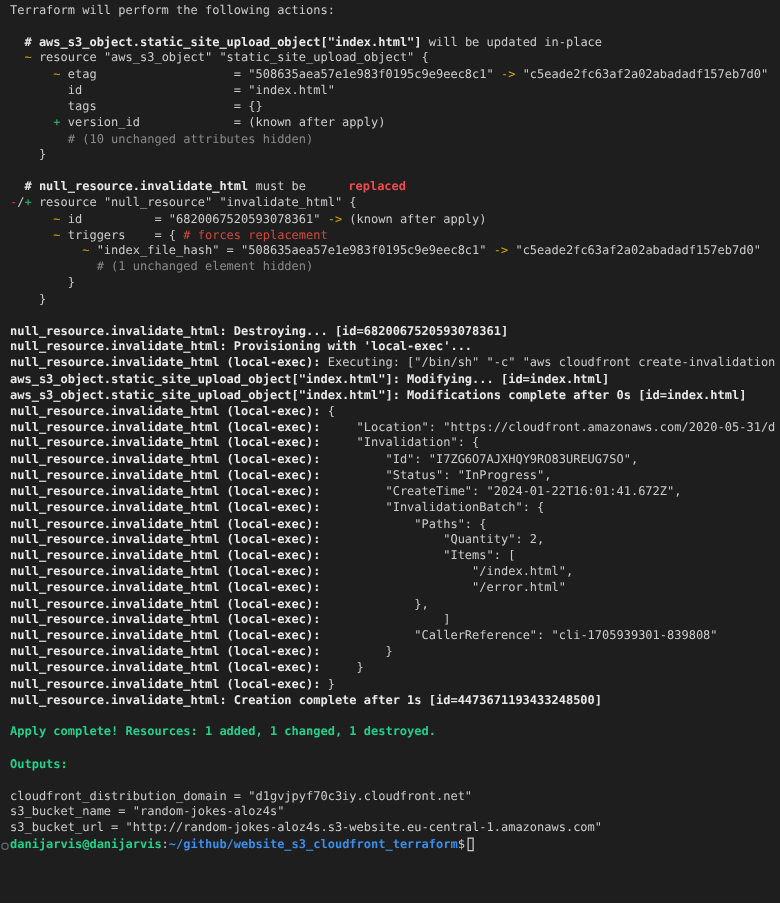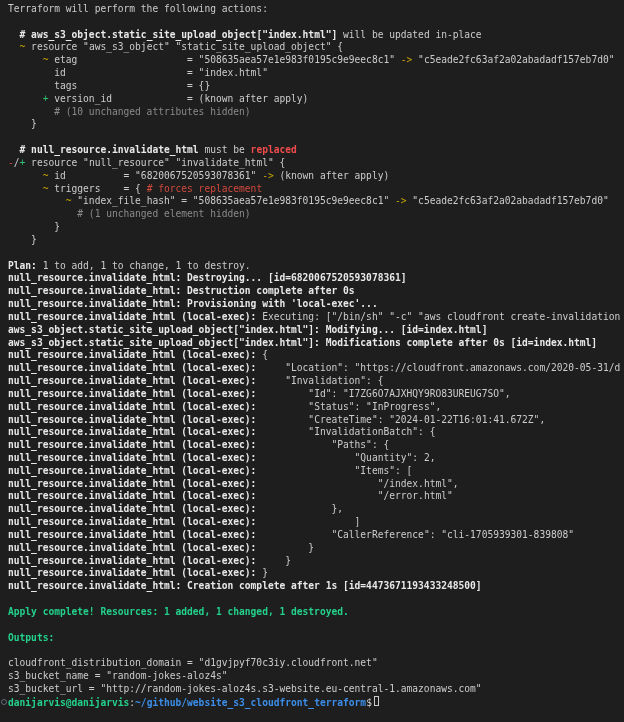--- a/index.html
+++ b/index.html
@@ -16,21 +16,21 @@
     cursor:text;
   }
   .line { position:relative; white-space:pre; height:12.83px; }
   .seg-p { color:#cccccc; }
   .seg-b { color:#e9e9e9; font-weight:bold; }
   .seg-d { color:#8a8a8a; }
   .seg-y { color:#cca700; }
   .seg-g { color:#2fbf71; }
   .seg-G { color:#23d18b; font-weight:bold; }
   .seg-r { color:#d1493c; }
-  .seg-R { color:#f14c4c; font-weight:bold; }
+  .seg-R { color:#f14c4c; font-weight:bold;margin-left:28px; }
   .seg-B { color:#3b8eea; font-weight:bold; }
   .seg-cur {
     display:inline-block; width:5.5px; height:10.5px;
     border:1px solid #cccccc; box-sizing:border-box;
     vertical-align:text-bottom; margin-left:2px; margin-bottom:1px;
   }
   .seg-dot {
     position:absolute; left:-7px; top:3.5px;
     width:4px; height:4px; border:1px solid #5f6b7a;
     border-radius:50%; display:inline-block;
@@ -53,23 +53,21 @@
     <div class="line"></div>
     <div class="line"><span class="seg-p">  </span><span class="seg-b"># null_resource.invalidate_html</span><span class="seg-p"> must be </span><span class="seg-R">replaced</span></div>
     <div class="line"><span class="seg-r">-</span><span class="seg-p">/</span><span class="seg-g">+</span><span class="seg-p"> resource "null_resource" "invalidate_html" {</span></div>
     <div class="line"><span class="seg-p">      </span><span class="seg-y">~</span><span class="seg-p"> id          = "6820067520593078361"</span><span class="seg-y"> -&gt;</span><span class="seg-p"> (known after apply)</span></div>
     <div class="line"><span class="seg-p">      </span><span class="seg-y">~</span><span class="seg-p"> triggers    = { </span><span class="seg-r"># forces replacement</span></div>
     <div class="line"><span class="seg-p">          </span><span class="seg-y">~</span><span class="seg-p"> "index_file_hash" = "508635aea57e1e983f0195c9e9eec8c1"</span><span class="seg-y"> -&gt;</span><span class="seg-p"> "c5eade2fc63af2a02abadadf157eb7d0"</span></div>
     <div class="line"><span class="seg-d">            # (1 unchanged element hidden)</span></div>
     <div class="line"><span class="seg-p">        }</span></div>
     <div class="line"><span class="seg-p">    }</span></div>
     <div class="line"></div>
-    <div class="line"><span class="seg-b">Plan:</span><span class="seg-p"> 1 to add, 1 to change, 1 to destroy.</span></div>
     <div class="line"><span class="seg-b">null_resource.invalidate_html: Destroying... [id=6820067520593078361]</span></div>
-    <div class="line"><span class="seg-b">null_resource.invalidate_html: Destruction complete after 0s</span></div>
     <div class="line"><span class="seg-b">null_resource.invalidate_html: Provisioning with 'local-exec'...</span></div>
     <div class="line"><span class="seg-b">null_resource.invalidate_html (local-exec):</span><span class="seg-p"> Executing: ["/bin/sh" "-c" "aws cloudfront create-invalidation</span></div>
     <div class="line"><span class="seg-b">aws_s3_object.static_site_upload_object["index.html"]: Modifying... [id=index.html]</span></div>
     <div class="line"><span class="seg-b">aws_s3_object.static_site_upload_object["index.html"]: Modifications complete after 0s [id=index.html]</span></div>
     <div class="line"><span class="seg-b">null_resource.invalidate_html (local-exec):</span><span class="seg-p"> {</span></div>
     <div class="line"><span class="seg-b">null_resource.invalidate_html (local-exec):</span><span class="seg-p">     "Location": "https://cloudfront.amazonaws.com/2020-05-31/d</span></div>
     <div class="line"><span class="seg-b">null_resource.invalidate_html (local-exec):</span><span class="seg-p">     "Invalidation": {</span></div>
     <div class="line"><span class="seg-b">null_resource.invalidate_html (local-exec):</span><span class="seg-p">         "Id": "I7ZG6O7AJXHQY9RO83UREUG7SO",</span></div>
     <div class="line"><span class="seg-b">null_resource.invalidate_html (local-exec):</span><span class="seg-p">         "Status": "InProgress",</span></div>
     <div class="line"><span class="seg-b">null_resource.invalidate_html (local-exec):</span><span class="seg-p">         "CreateTime": "2024-01-22T16:01:41.672Z",</span></div>

